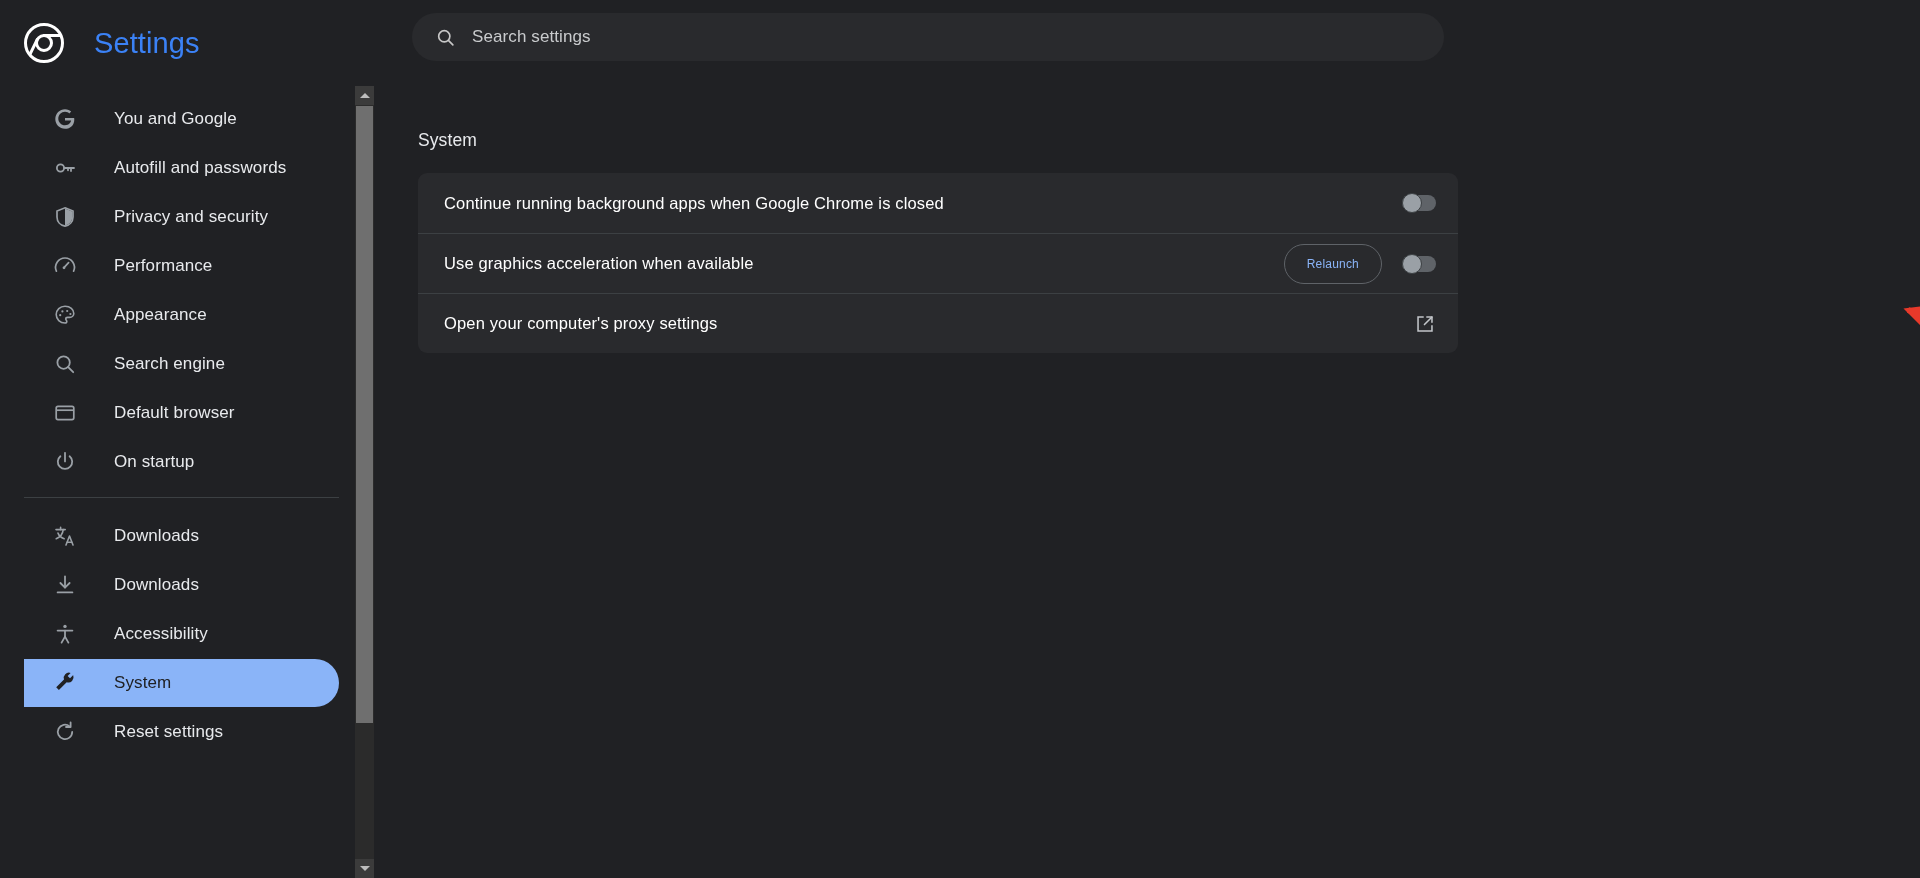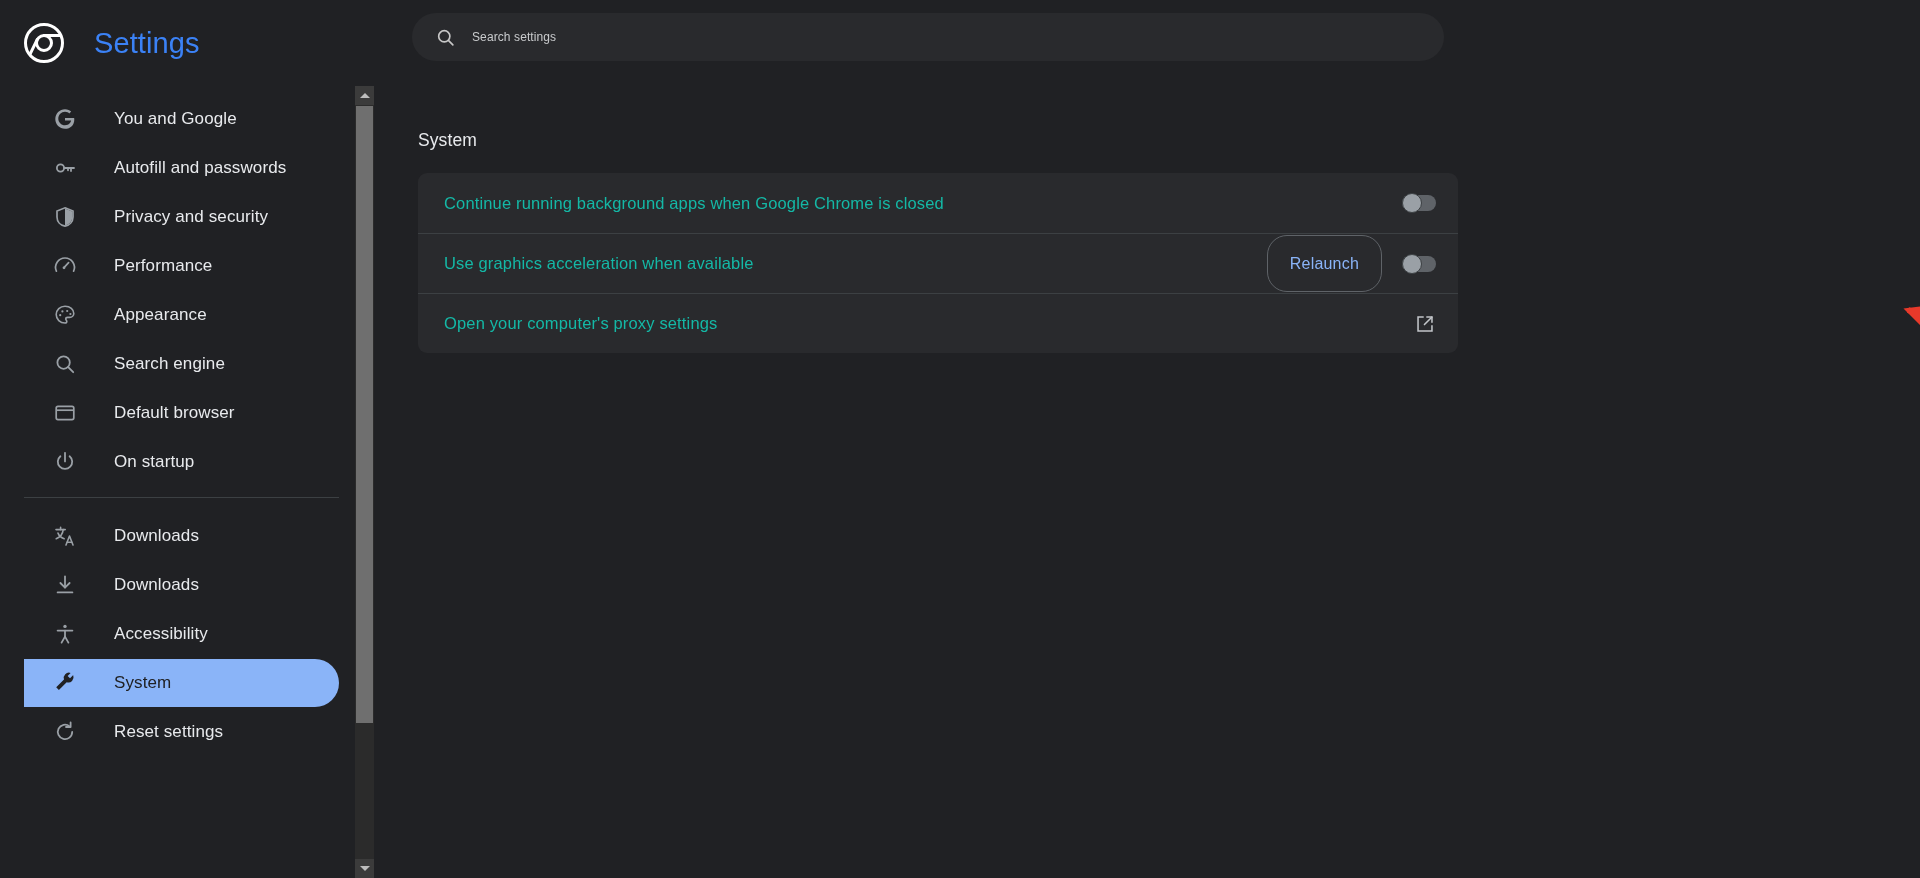--- a/index.html
+++ b/index.html
@@ -80,47 +80,47 @@
   #main { position: absolute; left: 374px; top: 0; right: 0; bottom: 0; }
 
   #searchbar {
     position: absolute; left: 38px; top: 13px; width: 1032px; height: 48px;
     background: #292a2d; border-radius: 24px;
     display: flex; align-items: center; padding-left: 23px;
     cursor: text;
   }
   #search-icon { width: 21px; height: 21px; flex: 0 0 21px; color: #c7c7c7; }
   #search-placeholder {
-    margin-left: 16px; color: #c9cbcd; font-size: 12px; letter-spacing: .1px;
+    margin-left: 16px; color: #c9cbcd; font-size: 17px; letter-spacing: .1px;
   }
 
   #section-title {
     position: absolute; left: 44px; top: 130px;
     color: #e8eaed; font-size: 17.5px; font-weight: 400; letter-spacing: .1px;
   }
 
   #card {
     position: absolute; left: 44px; top: 173px; width: 1040px;
     background: #292a2d; border-radius: 9px; overflow: hidden;
   }
   .row {
     position: relative; display: flex; align-items: center;
     height: 60px; padding: 0 22px 0 26px;
   }
   .row + .row { border-top: 1px solid #3c4043; }
   .row-label {
-    color: #14b8a6; font-size: 16.5px; font-weight: 400; letter-spacing: .15px;
+    color: #ffffff; font-size: 16.5px; font-weight: 400; letter-spacing: .15px;
     flex: 1 1 auto; white-space: nowrap;
   }
   .row-actions { display: flex; align-items: center; gap: 20px; flex: 0 0 auto; }
 
   .btn-outline {
-    height: 57px; padding: 0 22px; border-radius: 20px;
+    height: 40px; padding: 0 22px; border-radius: 20px;
     border: 1px solid #5f6368; background: transparent;
-    color: #8ab4f8; font-size: 16px; font-family: "Liberation Sans", sans-serif;
+    color: #8ab4f8; font-size: 12px; font-family: "Liberation Sans", sans-serif;
     cursor: pointer; display: flex; align-items: center; letter-spacing: .2px;
   }
 
   .toggle {
     position: relative; width: 34px; height: 16px; border-radius: 8px;
     background: #5f6368; cursor: pointer; flex: 0 0 34px;
   }
   .toggle .knob {
     position: absolute; left: 0px; top: -2px;
     width: 20px; height: 20px; border-radius: 50%;

